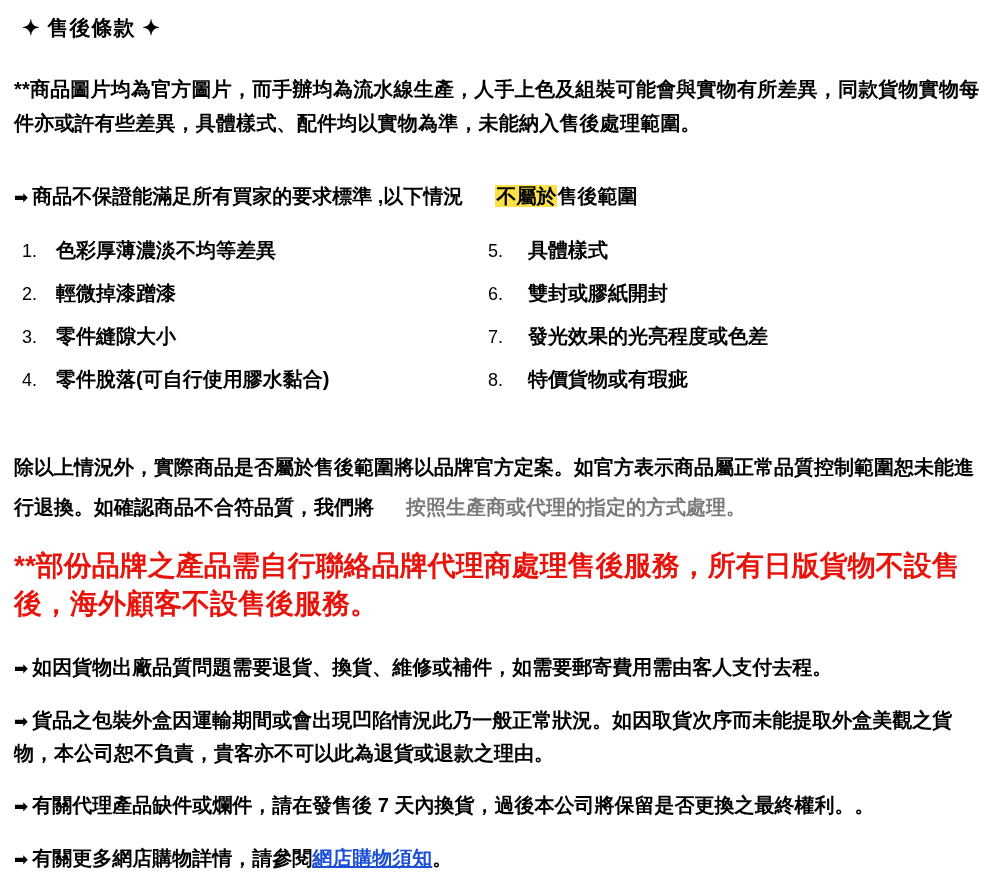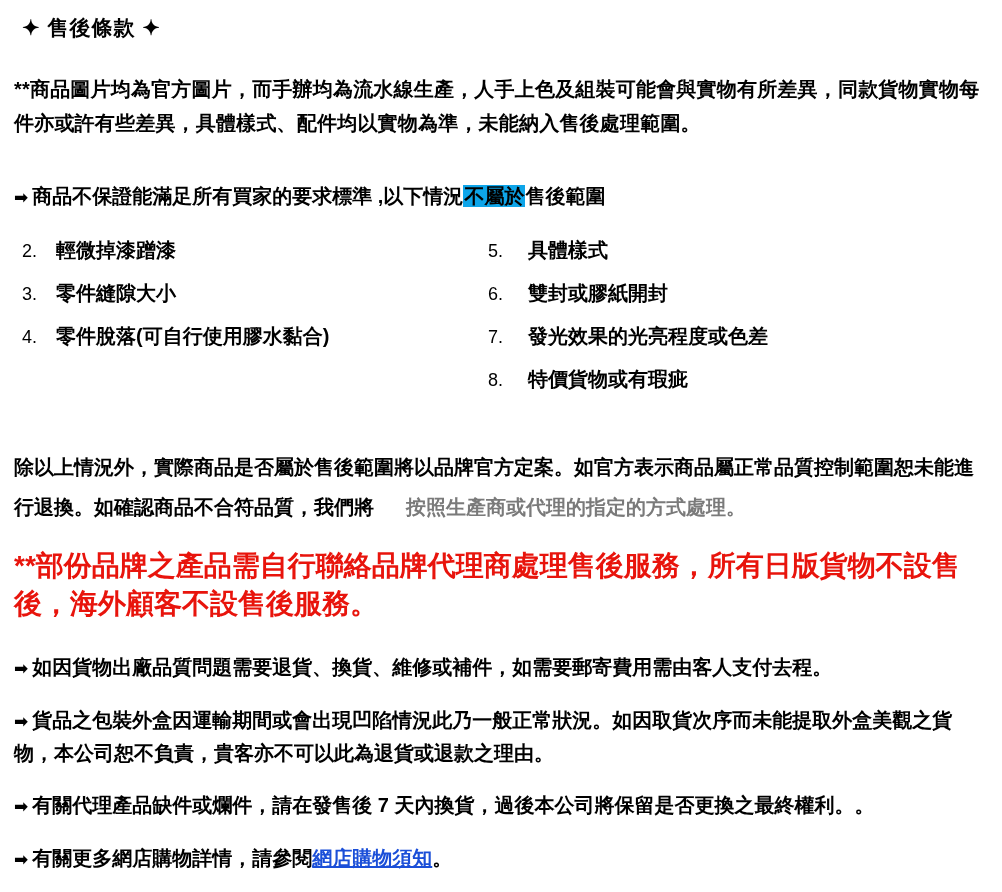--- a/index.html
+++ b/index.html
@@ -43,22 +43,23 @@
     line-height: 32px;
     font-weight: bold;
     display: block;
   }
   .arrow {
     font-family: "DejaVu Sans", sans-serif;
     font-size: 17px;
     padding-right: 4px;
   }
   .hl {
-    background: #0ea5e9;
+    background: #fde047;
     padding: 0 1px;
+    margin-left: 32px;
   }
   .block-2 {
     margin-top: 40px;
   }
   .lists {
     margin-top: 16px;
     display: flex;
     width: 100%;
   }
   .list-col {
@@ -131,20 +132,23 @@
 
   <div class="block-2">
     <span class="arrow-line">
       <span class="arrow">➡</span><span>商品不保證能滿足所有買家的要求標準 ,以下情況</span><span class="hl">不屬於</span><span>售後範圍</span>
     </span>
   </div>
 
   <div class="lists">
     <div class="list-col left">
       <div class="list-row">
+        <span class="list-num">1.</span><span>色彩厚薄濃淡不均等差異</span>
+      </div>
+      <div class="list-row">
         <span class="list-num">2.</span><span>輕微掉漆蹭漆</span>
       </div>
       <div class="list-row">
         <span class="list-num">3.</span><span>零件縫隙大小</span>
       </div>
       <div class="list-row">
         <span class="list-num">4.</span><span>零件脫落(可自行使用膠水黏合)</span>
       </div>
     </div>
     <div class="list-col right">

